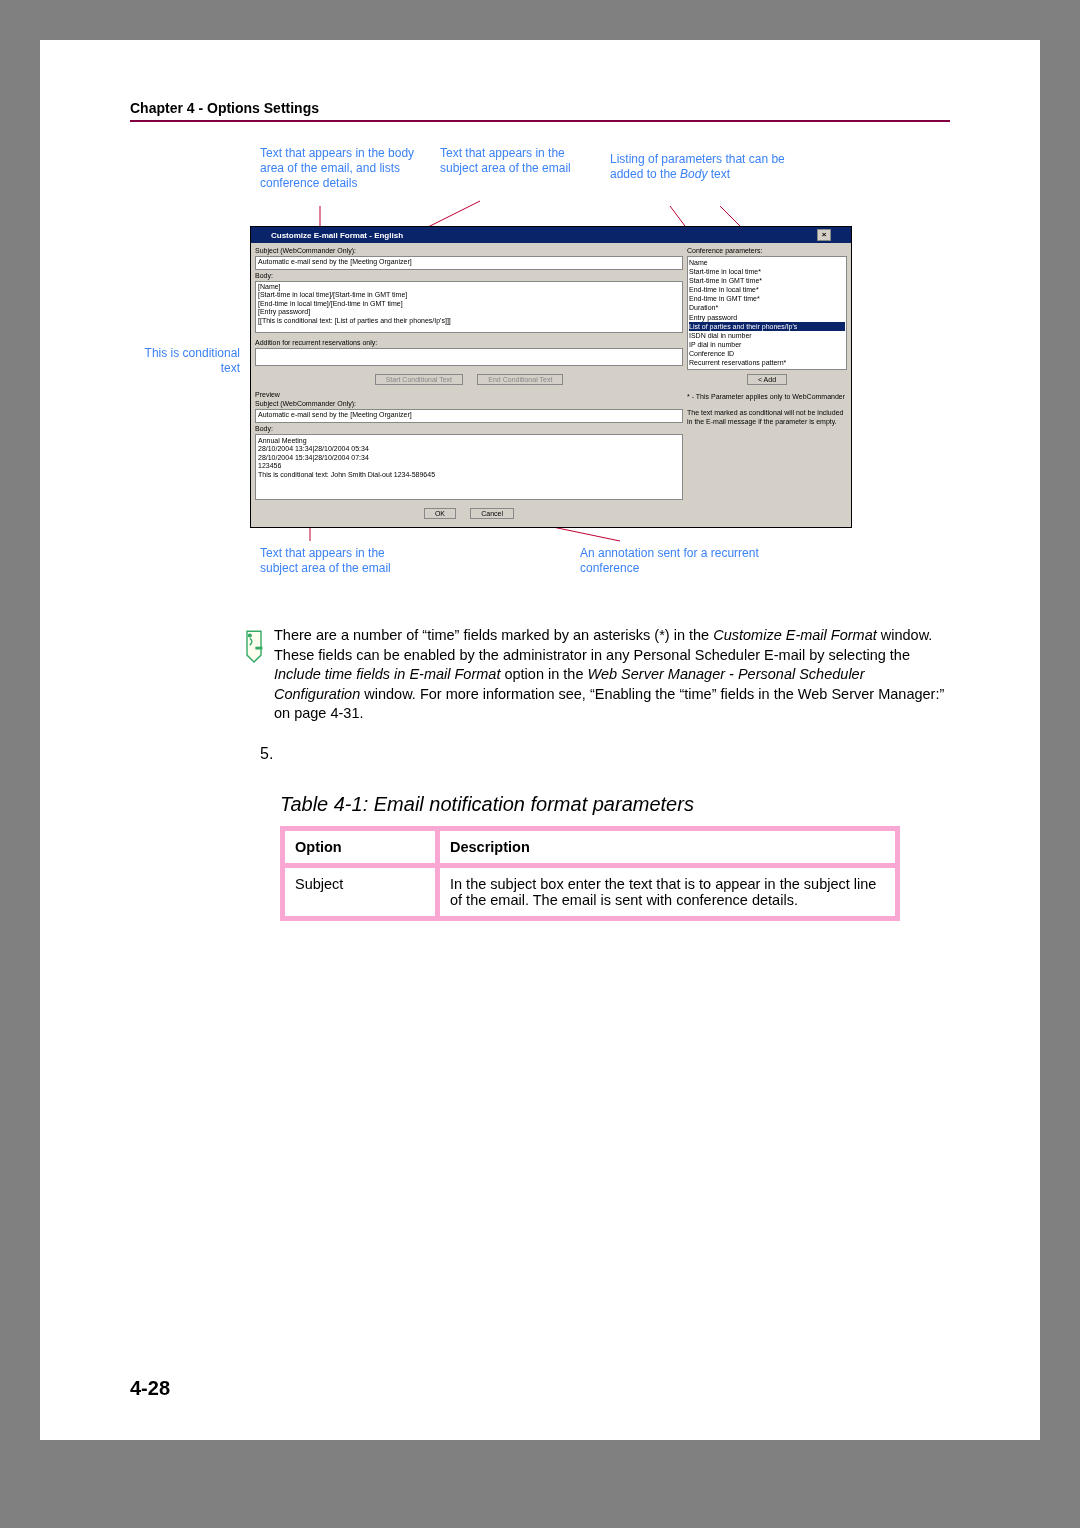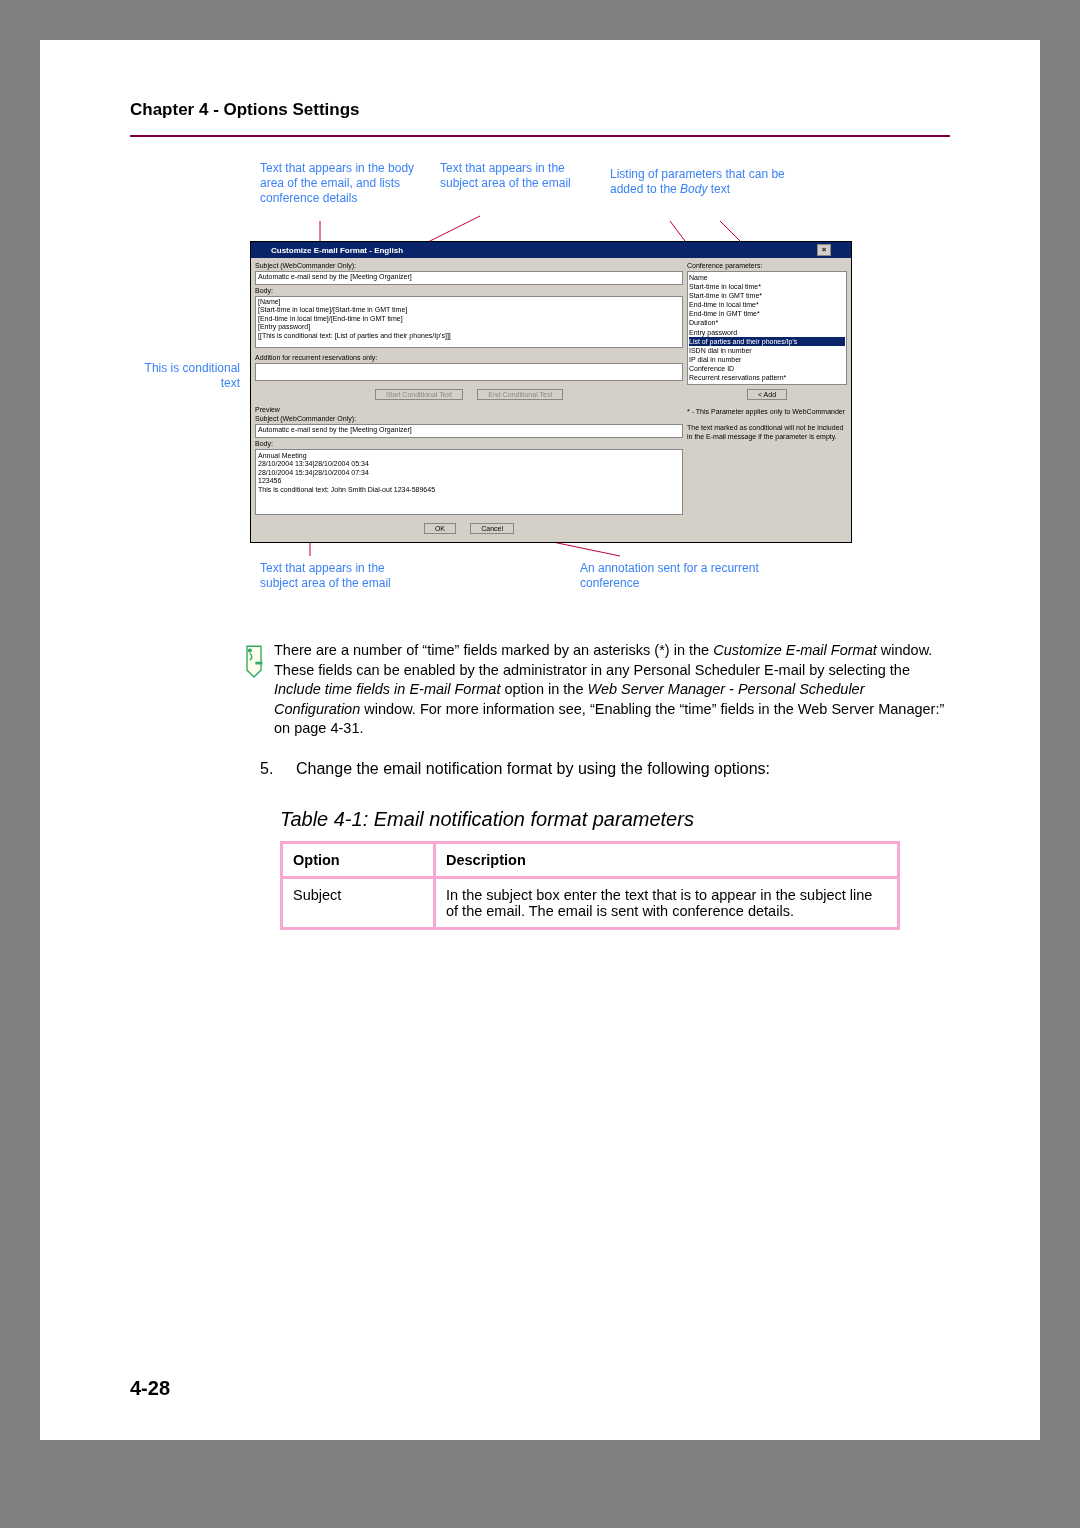--- a/index.html
+++ b/index.html
@@ -14,22 +14,22 @@
     width: 1000px;
     min-height: 1400px;
     margin: 40px auto;
     background: #fff;
     position: relative;
     padding: 60px 90px 60px 90px;
     box-sizing: border-box;
   }
   .chapter-header {
     font-weight: bold;
-    font-size: 17px;
-    margin-bottom: 15px;
+    font-size: 14px;
+    margin-bottom: 4px;
   }
   .hr-line {
     border: none;
     border-top: 2px solid #800040;
     margin: 0 0 24px 0;
   }
   .figure-wrap {
     position: relative;
     margin-left: 120px;
     width: 700px;
@@ -172,21 +172,21 @@
     margin-bottom: 10px;
     margin-top: 28px;
   }
   table.param-table {
     margin-left: 150px;
     border-collapse: collapse;
     width: 620px;
     font-size: 14.5px;
   }
   table.param-table th, table.param-table td {
-    border: 3px solid #f9a8d4;
+    border: 5px solid #f9a8d4;
     padding: 8px 10px;
     text-align: left;
     vertical-align: top;
   }
   table.param-table th {
     font-weight: bold;
     background: #fff;
   }
   table.param-table th:first-child { width: 130px;}
   .page-num {
@@ -300,21 +300,20 @@
         <rect x="22" y="26" width="10" height="4" fill="#3a6"></rect>
       </svg>
     </div>
     <div class="note-text">
       <span>There are a number of “time” fields marked by an asterisks (*) in the </span><span class="ital">Customize E-mail Format</span><span> window. These fields can be enabled by the administrator in any Personal Scheduler E-mail by selecting the </span><span class="ital">Include time fields in E-mail Format</span><span> option in the </span><span class="ital">Web Server Manager - Personal Scheduler Configuration</span><span> window. For more information see, “Enabling the “time” fields in the Web Server Manager:” on page 4-31.</span>
     </div>
   </div>
 
   <div class="step5">
     <div class="num">5.</div>
-    <div>Change the email notification format by using the following options:</div>
   </div>
 
   <div class="table-caption">Table 4-1: Email notification format parameters</div>
 
   <table class="param-table">
     <thead>
       <tr>
         <th>Option</th>
         <th>Description</th>
       </tr>

